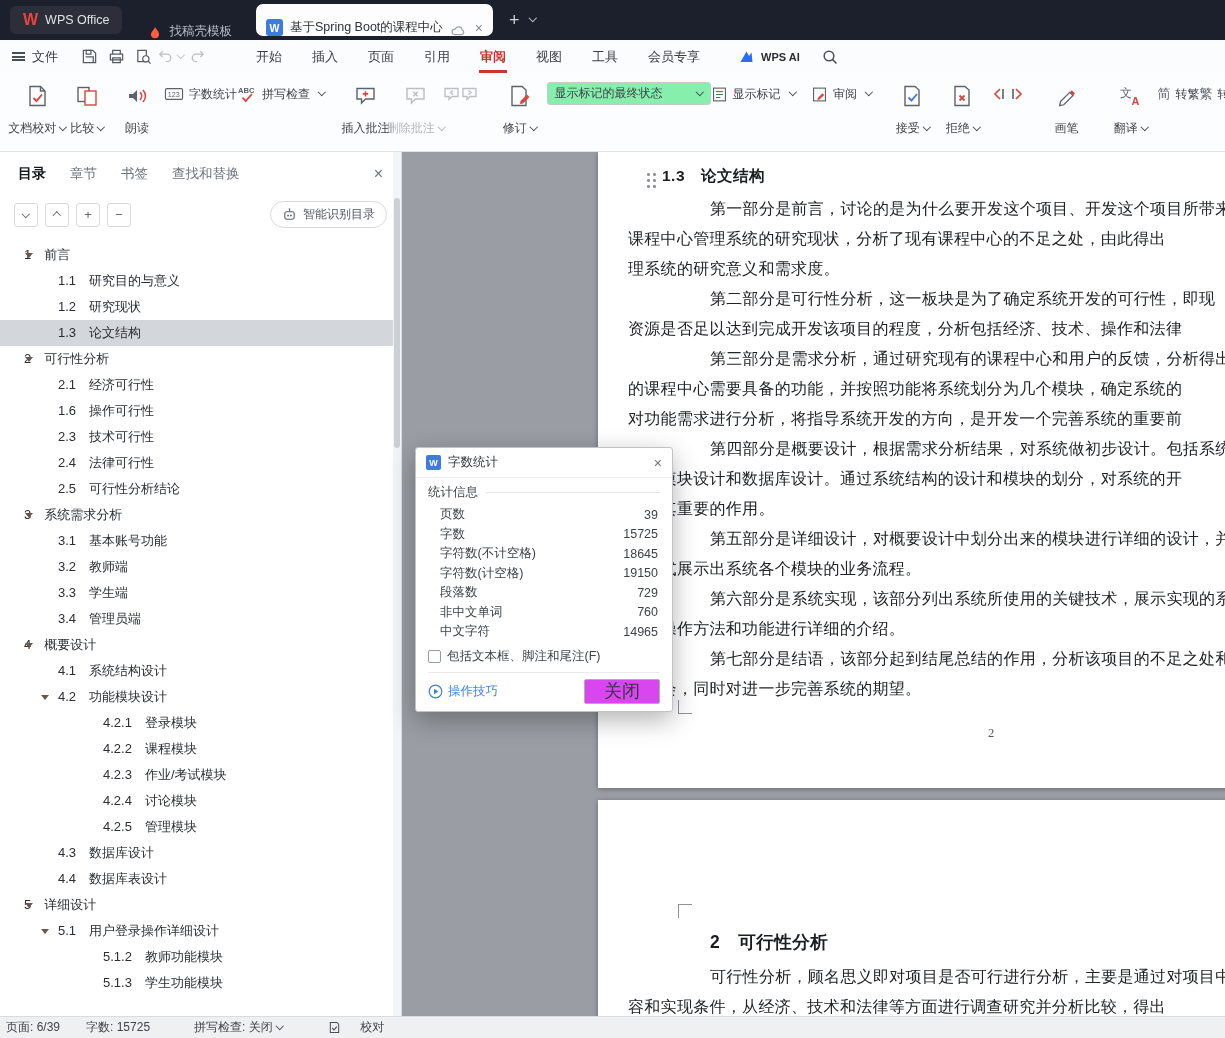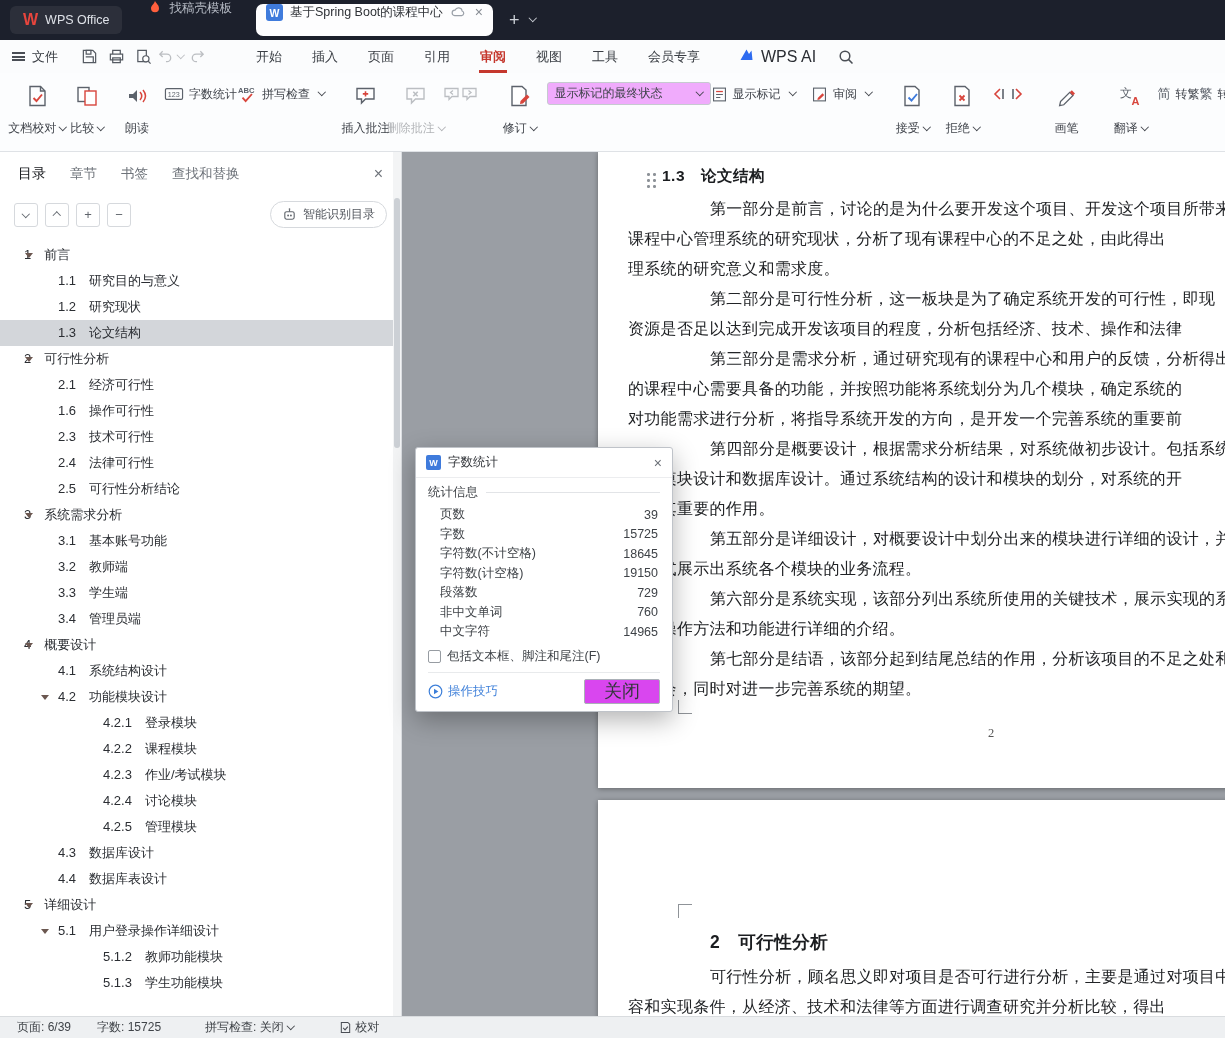--- a/index.html
+++ b/index.html
@@ -7,60 +7,60 @@
 body{position:relative;overflow:hidden;background:#9a9ea4;font-family:"Liberation Sans","DejaVu Sans",sans-serif;-webkit-font-smoothing:antialiased}
 i{font-style:normal}
 .chev{display:inline-block;width:5.5px;height:5.5px;border-right:1.4px solid currentColor;border-bottom:1.4px solid currentColor;transform:rotate(45deg);margin-left:4px;position:relative;top:-2px}
 .chevup{transform:rotate(-135deg);top:1px}
 
 
 #titlebar{position:absolute;left:0;top:0;width:1225px;height:40px;background:#1c202c;display:flex;align-items:center;padding:0 10px;z-index:10}
 .home{display:flex;align-items:center;gap:7px;height:28px;padding:0 13px;border-radius:6px;background:rgba(255,255,255,.07);margin-right:10px}
 .wlogo{color:#e8453d;font-weight:bold;font-size:16px}
 .home .hlabel{color:#dfe2e8;font-size:12.5px}
-.ttab{display:flex;align-items:flex-start;gap:7px;height:40px;padding:0 16px;color:#b9bec8;font-size:12.5px}
+.ttab{display:flex;align-items:flex-end;gap:7px;height:40px;padding:0 16px;color:#b9bec8;font-size:12.5px}
 .ttab.doc{height:32px;margin:0 4px 0 8px;background:#fdfdfe;border-radius:7px;color:#2e3136;padding:0 10px}
 .wdoc{width:17px;height:17px;border-radius:3px;background:#3f7bdc;color:#fff;font-size:10.5px;font-weight:bold;display:flex;align-items:center;justify-content:center;flex:0 0 auto}
 .ttitle{max-width:168px;overflow:hidden;text-overflow:ellipsis;white-space:nowrap}
 .tclose{color:#878c94;font-size:14px;margin-left:2px}
 .tplus{color:#cdd1d8;font-size:18px;margin:0 4px 0 12px;line-height:1}
 .tchev{color:#cdd1d8;margin-left:6px}
 
 
 #menubar{position:absolute;left:0;top:40px;width:1225px;height:33px;background:#fbfcfd;display:flex;align-items:center;padding:0 12px;z-index:9}
 .mfile{display:flex;align-items:center;gap:7px;font-size:13px;color:#3a3e44;margin-right:18px}
 .hbg{width:13px;height:9px;border-top:2px solid #4a4e55;border-bottom:2px solid #4a4e55;position:relative}
 .hbg:after{content:"";position:absolute;left:0;top:1.5px;width:13px;height:2px;background:#4a4e55}
 .mico{width:27px;height:24px;display:flex;align-items:center;justify-content:center;color:#565b63}
 .mico.dis{opacity:.38}
 .mtabs{display:flex;margin-left:30px}
 .mtab{font-size:13px;color:#3a3e44;padding:0 15px;height:33px;display:flex;align-items:center;position:relative}
 .mtab.on{color:#c5382e;font-weight:bold}
 .mtab.on:after{content:"";position:absolute;left:14px;right:14px;bottom:0;height:3px;background:#c5382e}
-.mai{display:flex;align-items:flex-start;gap:6px;margin-left:24px;font-size:16px;font-weight:normal;color:#2a2d33}
+.mai{display:flex;align-items:center;gap:6px;margin-left:24px;font-size:11px;font-weight:bold;color:#2a2d33}
 .msearch{margin-left:22px;color:#4a4e55;display:flex;align-items:center}
 
 
 #ribbon{position:absolute;left:0;top:73px;width:1225px;height:79px;background:#fcfdfe;border-bottom:1px solid #dfe2e6;display:flex;align-items:flex-start;padding:5px 4px 0 12px;z-index:8}
 .rsep{width:1px;align-self:stretch;margin:3px 7px 9px;background:#e7e9ec}
 .rbig{display:flex;flex-direction:column;align-items:center;justify-content:space-between;height:64px;padding:4px 6px 5px;min-width:50px}
 .rbig .ric{height:28px;display:flex;align-items:center}
 .rlb{font-size:12px;color:#3f434a;display:flex;align-items:center;white-space:nowrap}
 .rcol{display:flex;flex-direction:row;justify-content:space-between;height:64px;padding:4px 2px 6px}
 .rsm{display:flex;align-items:center;gap:5px;font-size:12px;color:#3f434a;height:24px;white-space:nowrap}
-.rcombo{width:164px;height:23px;border:1px solid #c6cad0;border-radius:3px;background:#f0abfc;display:flex;align-items:center;justify-content:space-between;padding:0 7px;font-size:12px;color:#3f434a;white-space:nowrap}
+.rcombo{width:164px;height:23px;border:1px solid #c6cad0;border-radius:3px;background:#86efac;display:flex;align-items:center;justify-content:space-between;padding:0 7px;font-size:12px;color:#3f434a;white-space:nowrap}
 .dis{opacity:.4}
 .zicon{font-size:13px;color:#5c626b}
 .rrow{display:flex;gap:16px}
 
 
 #sidebar{position:absolute;left:0;top:152px;width:402px;height:864px;background:#fff;border-right:1px solid #dadde1;z-index:5}
 .stabs{height:44px;display:flex;align-items:center;padding:0 18px;gap:24px}
 .stab{font-size:13.5px;color:#6e737a}
-.stab.on{font-weight:normal;color:#16181c;font-size:14px}
+.stab.on{font-weight:bold;color:#16181c;font-size:14px}
 .sclose{margin-left:auto;color:#6e737a;font-size:16px}
 .sctrl{display:flex;align-items:center;padding:5px 14px 8px;gap:7px}
 .sbtn{width:24px;height:24px;border:1px solid #d6d9dd;border-radius:3px;display:flex;align-items:center;justify-content:center;color:#60656c;font-size:13px}
 .smart{margin-left:auto;height:27px;border:1px solid #d6d9dd;border-radius:14px;display:flex;align-items:center;gap:6px;padding:12px 11px;font-size:12px;color:#54585f}
 .tree{margin-top:6px}
 .trow{position:relative;height:26px}
 .trow.sel{background:#d3d6da}
 .tarr{position:absolute;top:11px;width:0;height:0;border-left:4px solid transparent;border-right:4px solid transparent;border-top:5px solid #6b5750}
 .lvl1 .tarr{left:25px}.lvl2 .tarr{left:41px}
 .tlabel{display:block;font-size:13px;color:#2b2e33;line-height:26px;white-space:nowrap}
@@ -104,25 +104,25 @@
 .wrow{display:flex;justify-content:space-between;align-items:center;height:19.5px}
 .wl{padding-left:12px;font-size:12.5px;color:#3e4247}
 .wv{font-size:12.5px;color:#3e4247;padding-right:2px}
 .wcb{margin-top:6px;display:flex;align-items:center;gap:6px;font-size:12.5px;color:#3e4247}
 .wbox{width:13px;height:13px;border:1px solid #979ca2;border-radius:2px;background:#fff;flex:0 0 auto}
 .wfoot{margin-top:7px;border-top:1px solid #e8eaec;height:38px;display:flex;align-items:center;justify-content:space-between}
 .wtips{display:flex;align-items:center;gap:5px;color:#3d7fd9;font-size:12.5px}
 .wbtn{width:76px;height:25px;border:1px solid #aab0b7;border-radius:2px;background:#d946ef;display:flex;align-items:center;justify-content:center;font-size:18px;color:#33363b}
 
 
-#statusbar{position:absolute;left:0;top:1016px;width:1225px;height:22px;background:#eef0f2;border-top:1px solid #d9dcdf;display:flex;align-items:center;padding:0 17px;font-size:12px;color:#3f4348;z-index:20}
+#statusbar{position:absolute;left:0;top:1016px;width:1225px;height:22px;background:#eef0f2;border-top:1px solid #d9dcdf;display:flex;align-items:center;padding:0 6px;font-size:12px;color:#3f4348;z-index:20}
 #statusbar .sp1{margin-right:26px}
 #statusbar .sp2{margin-right:44px}
 #statusbar .spell{display:flex;align-items:center;margin-right:46px}
-#statusbar .proof{display:flex;align-items:center;gap:3px}
+#statusbar .proof{display:flex;align-items:center;gap:19px}
 </style>
 </head>
 <body>
 
 <div id="titlebar">
   <div class="home">
     <span class="wlogo">W</span>
     <span class="hlabel">WPS Office</span>
   </div>
   <div class="ttab">

